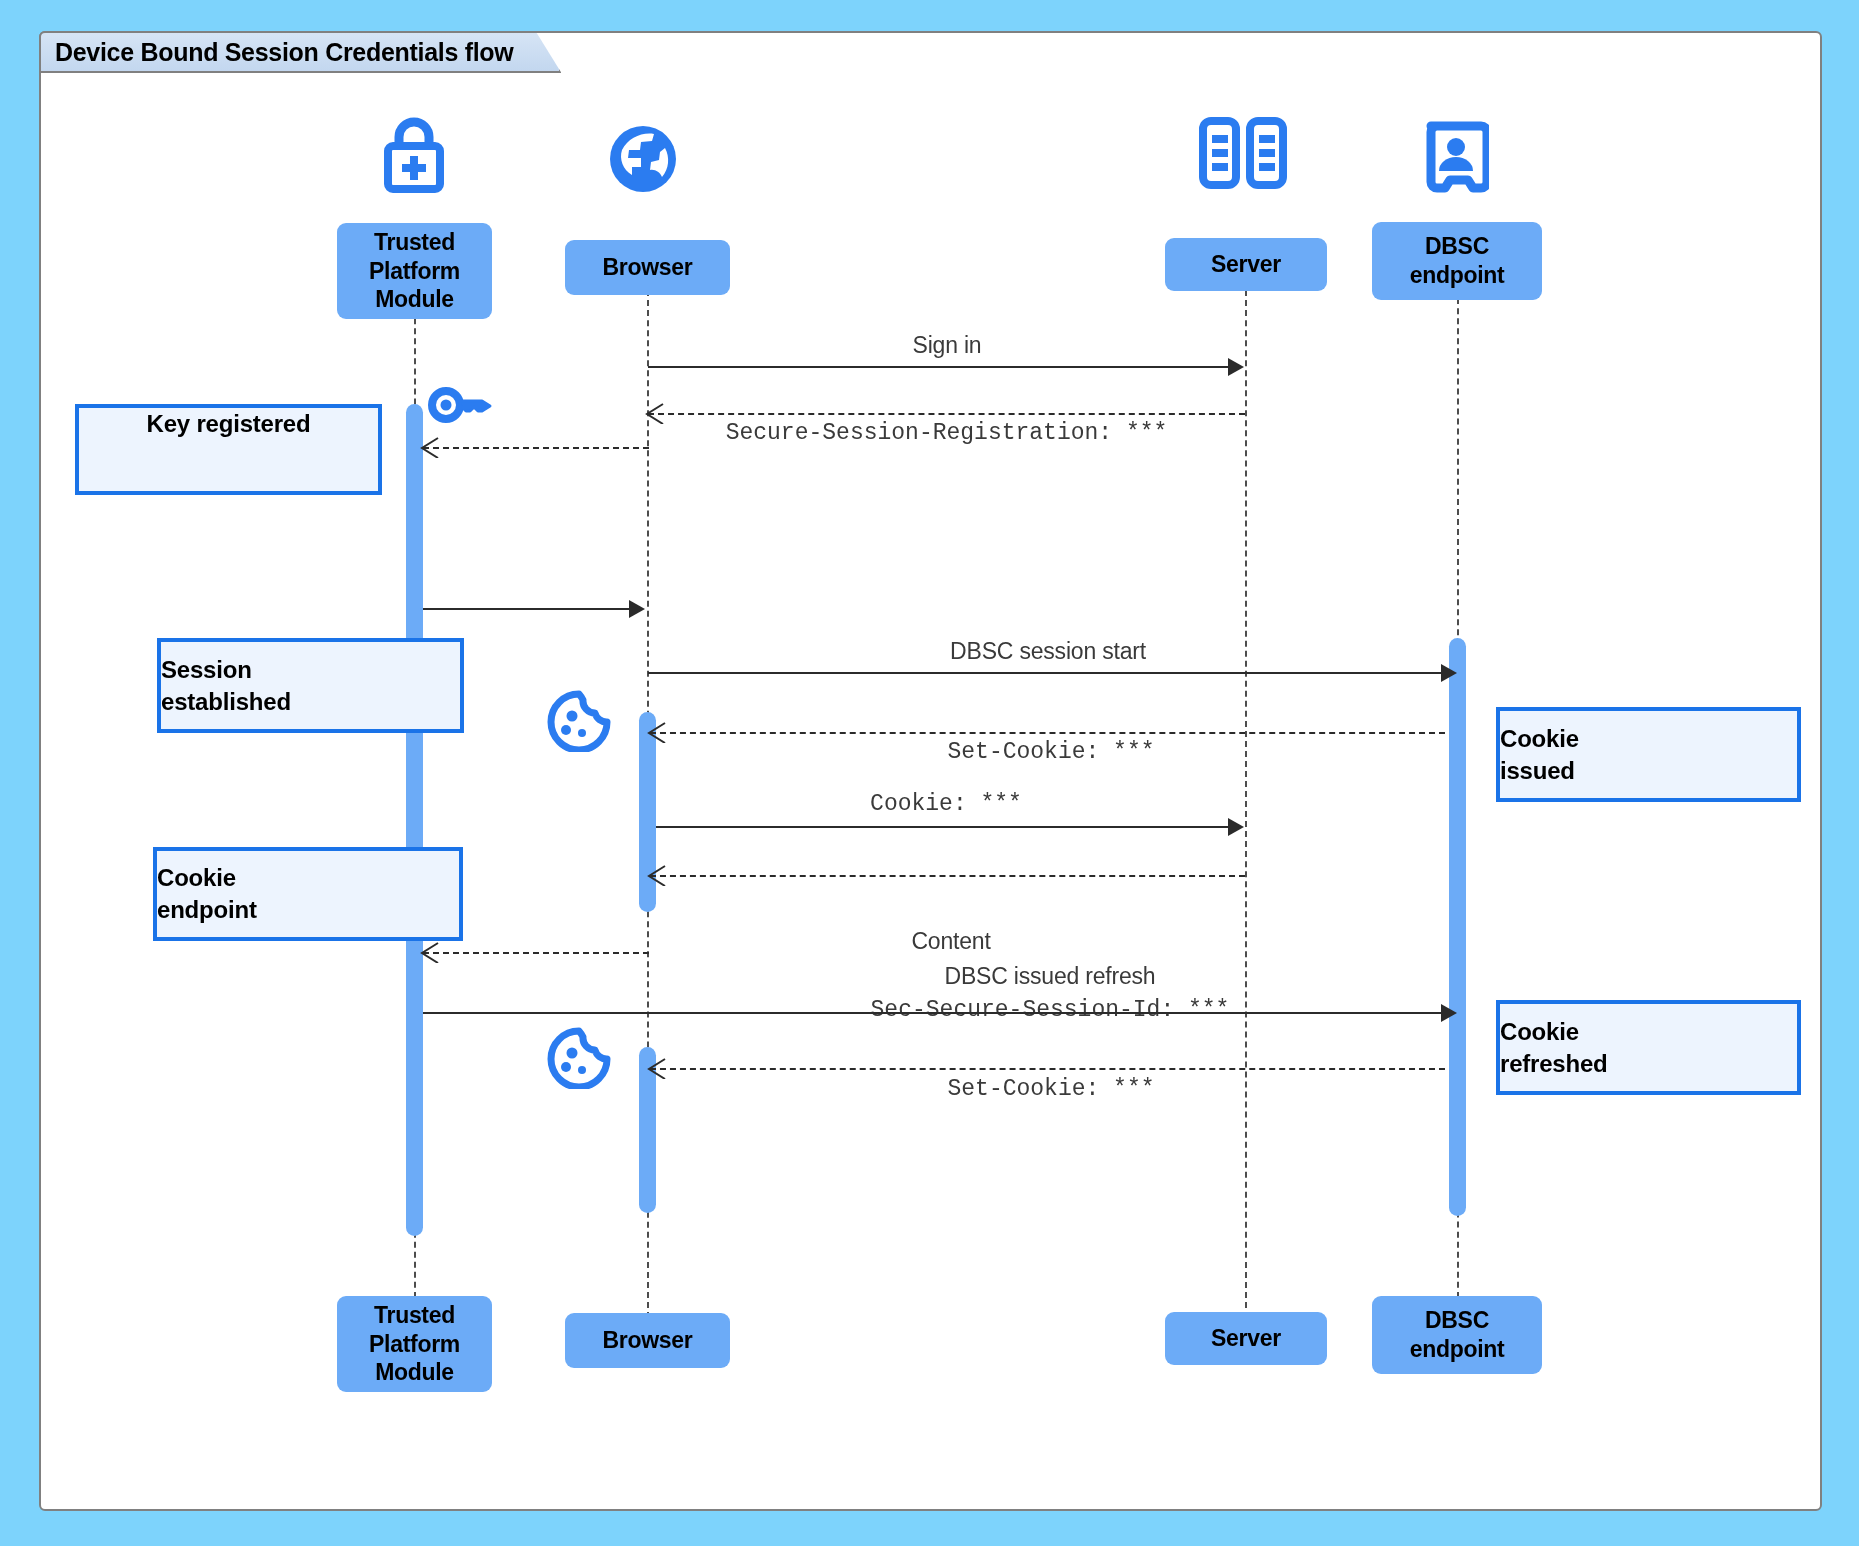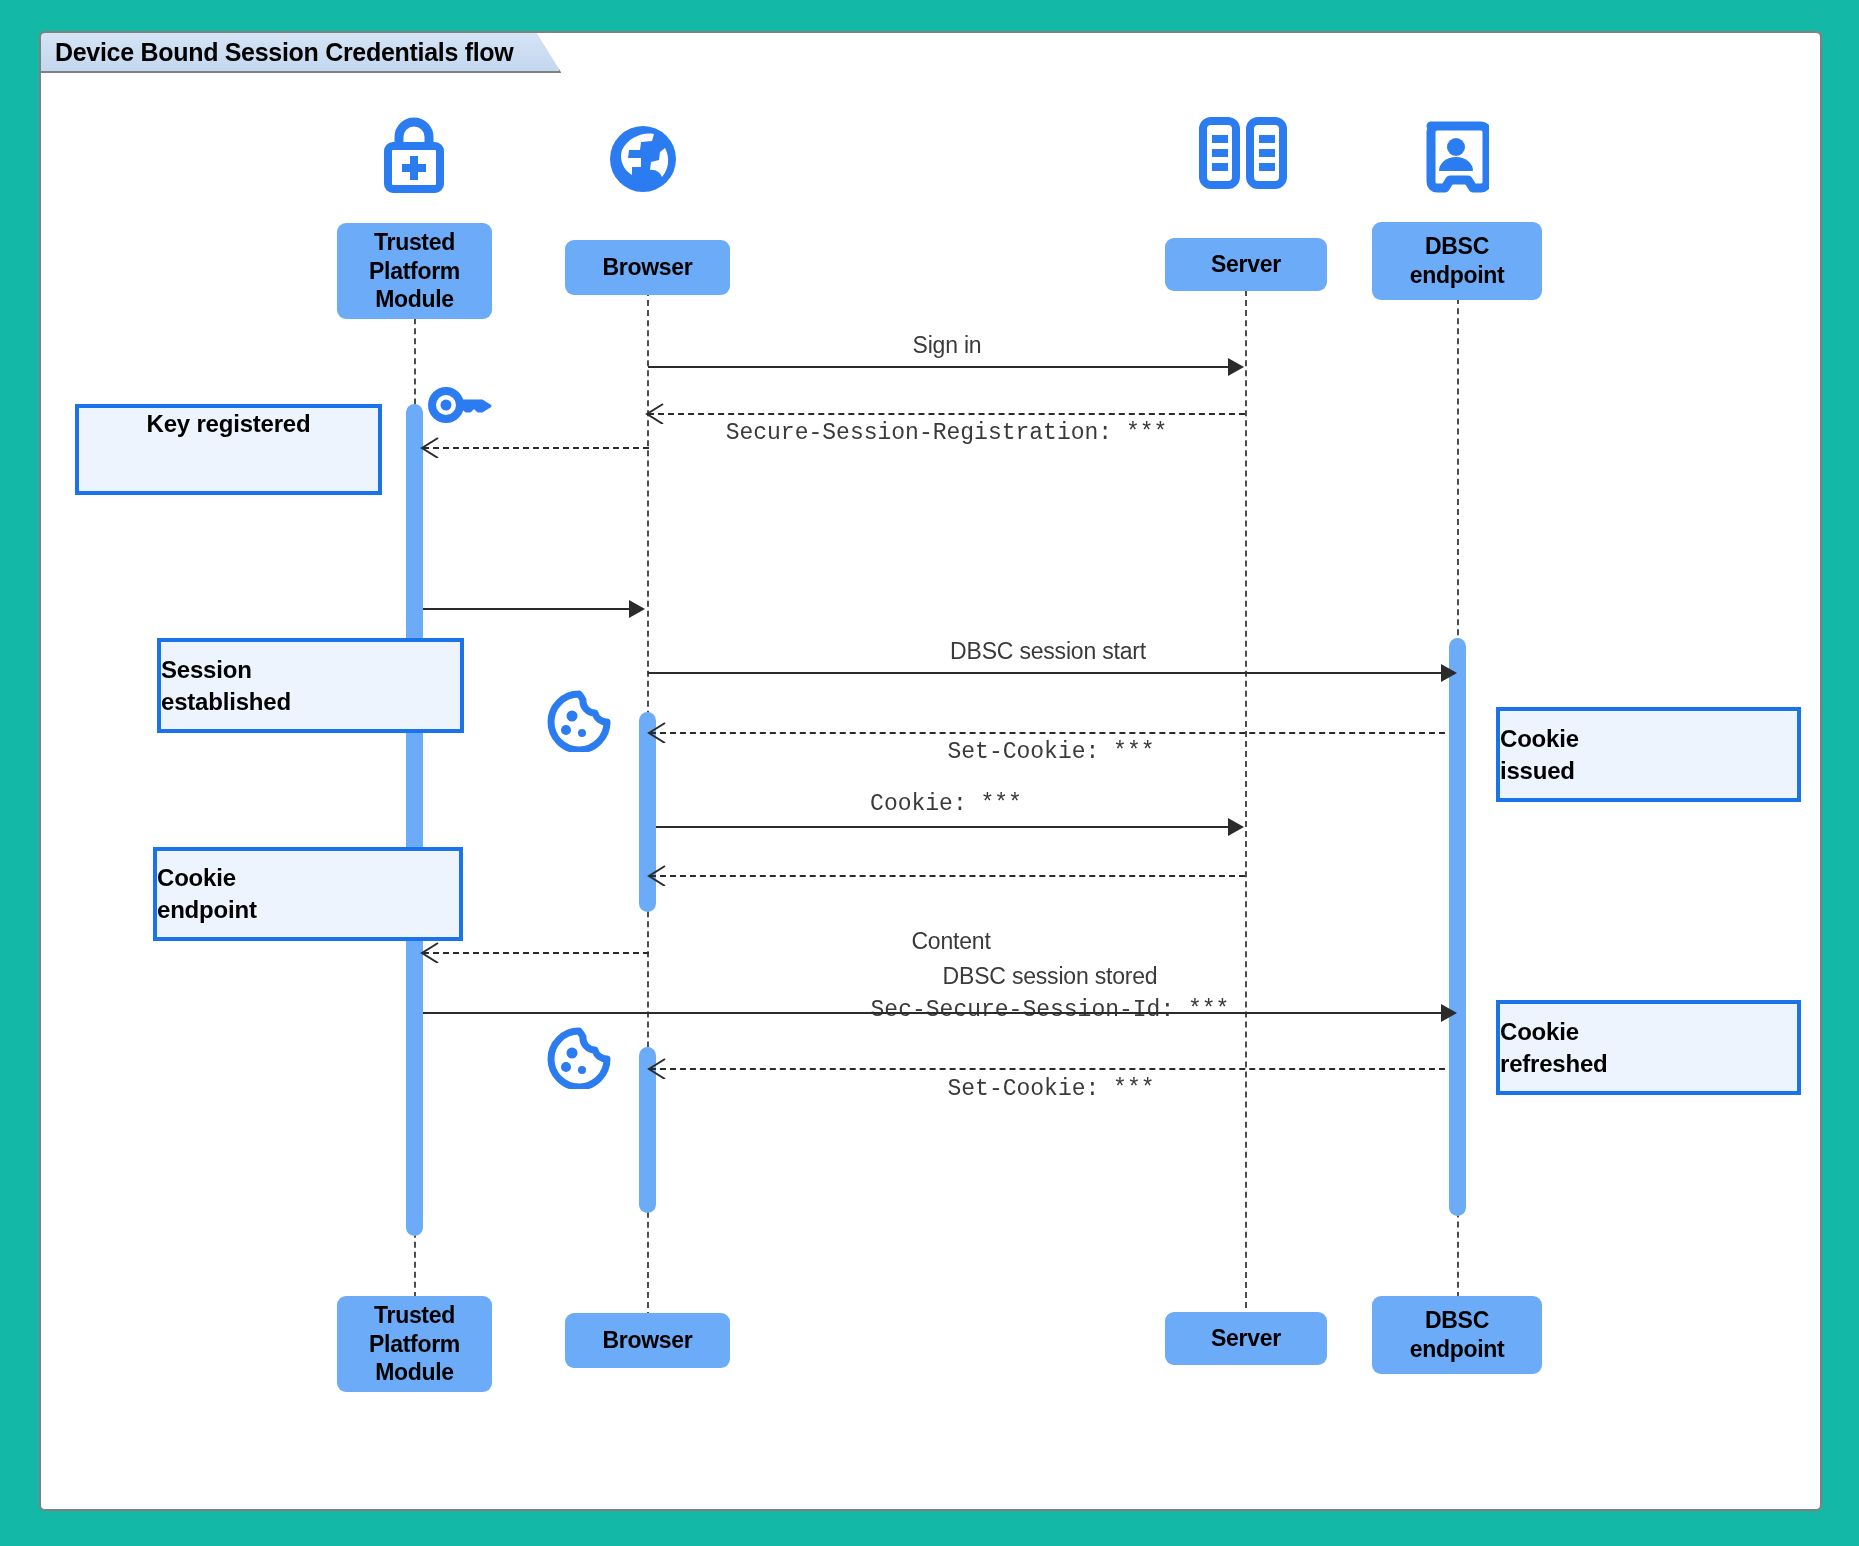--- a/index.html
+++ b/index.html
@@ -5,21 +5,21 @@
   html, body {
     margin: 0;
     padding: 0;
     background: #ffffff;
     font-family: "Liberation Sans", sans-serif;
   }
   #root {
     position: relative;
     width: 1859px;
     height: 1546px;
-    background: #14b8a6;
+    background: #7dd3fc;
     overflow: hidden;
   }
 
   
   .frame {
     position: absolute;
     left: 39px;
     top: 31px;
     width: 1783px;
     height: 1480px;
@@ -290,21 +290,21 @@
   <svg class="arrow-open-left" style="left:645px; top:864px;">
     <path d="M20 2 L4 12 L20 22" fill="none" stroke="#2b2b2b" stroke-width="2"></path>
   </svg>
   <div class="msg-label" style="left:656px; top:882px; width:590px;margin-top:46px;">Content</div>
 
   <div class="msg-line dashed" style="left:423px; top:952px; width:226px;"></div>
   <svg class="arrow-open-left" style="left:418px; top:941px;">
     <path d="M20 2 L4 12 L20 22" fill="none" stroke="#2b2b2b" stroke-width="2"></path>
   </svg>
 
-  <div class="msg-label" style="left:656px; top:963px; width:788px;">DBSC session stored</div>
+  <div class="msg-label" style="left:656px; top:963px; width:788px;">DBSC issued refresh</div>
   <div class="msg-label mono" style="left:656px; top:997px; width:788px;">Sec-Secure-Session-Id: ***</div>
   <div class="msg-line" style="left:423px; top:1012px; width:1018px;"></div>
   <div class="arrowhead solid-right" style="left:1441px; top:1004px;"></div>
 
   <div class="note" style="left:1496px; top:1000px; width:305px; height:95px; flex-direction:column;">
     <span>Cookie</span>
     <span>refreshed</span>
   </div>
 
   <div class="icon" style="left:545px; top:1025px;">

